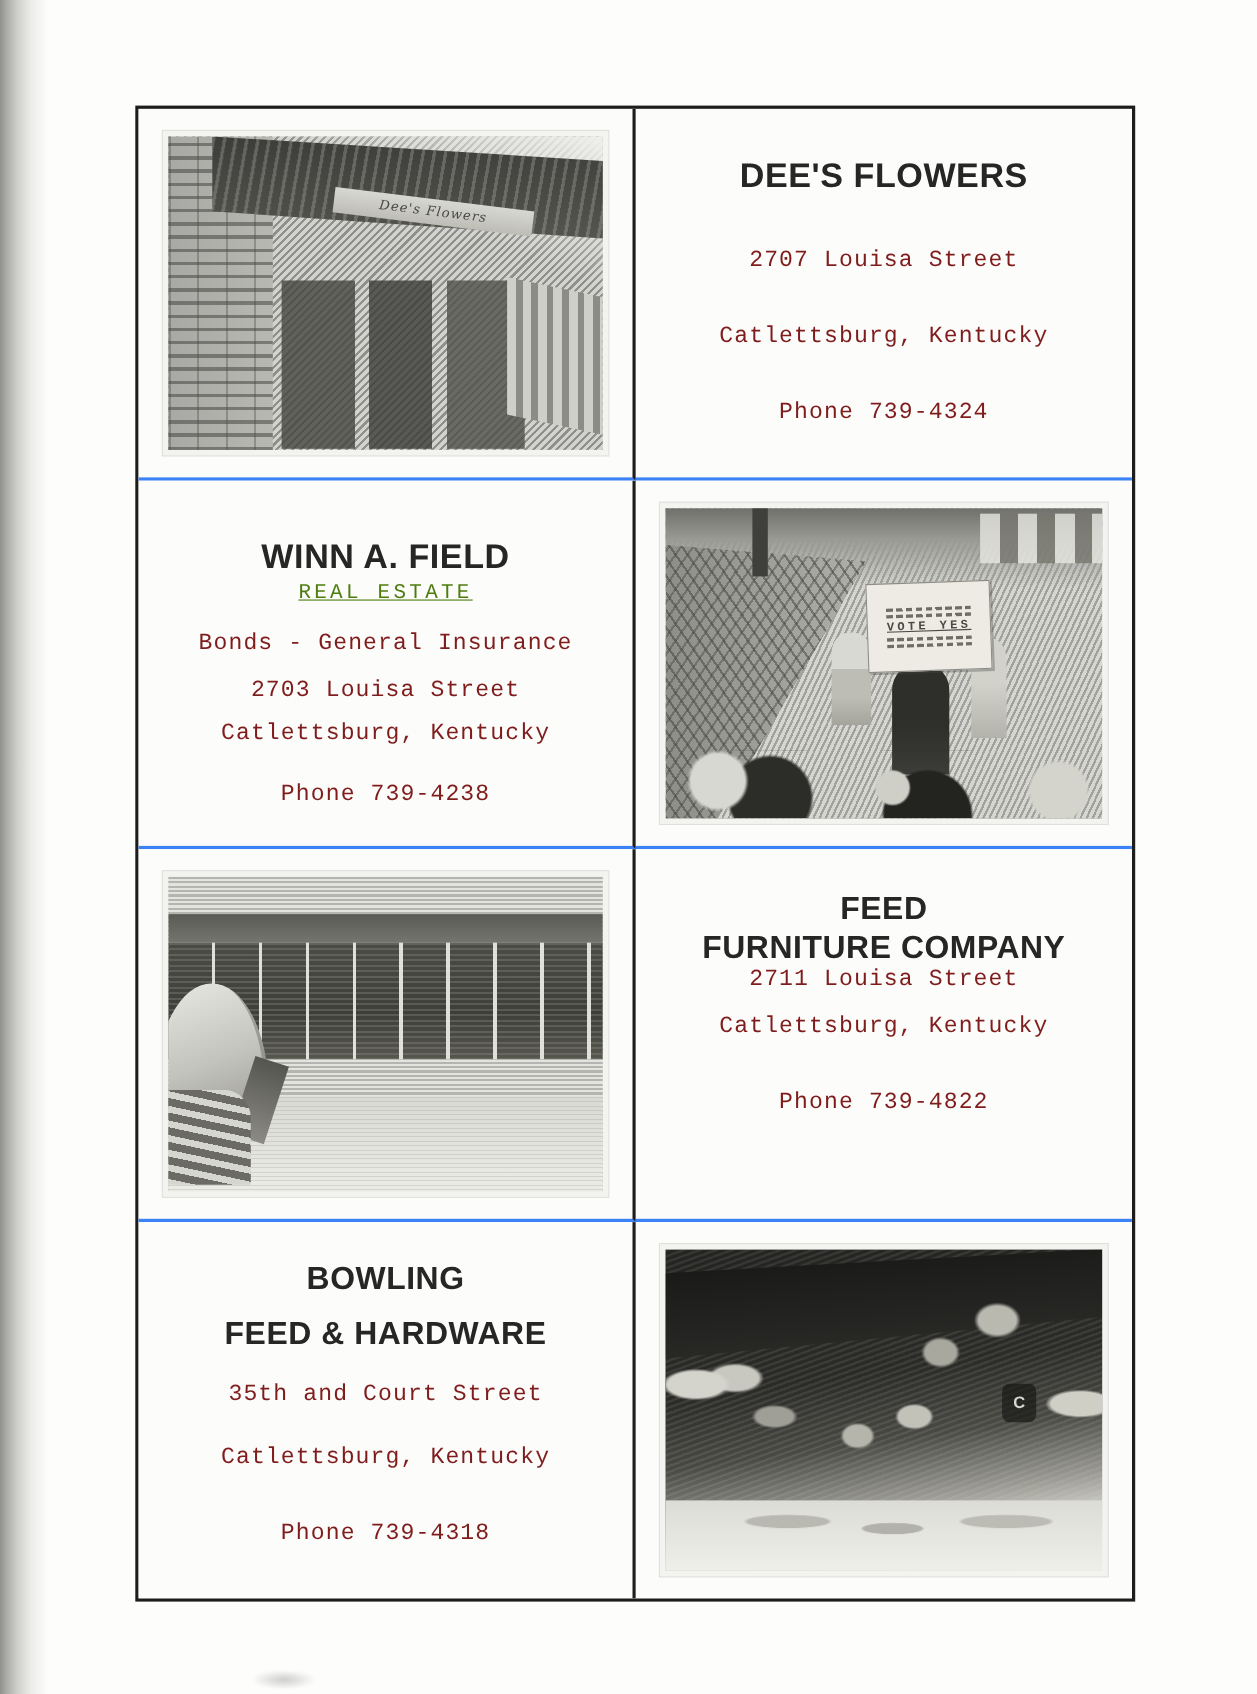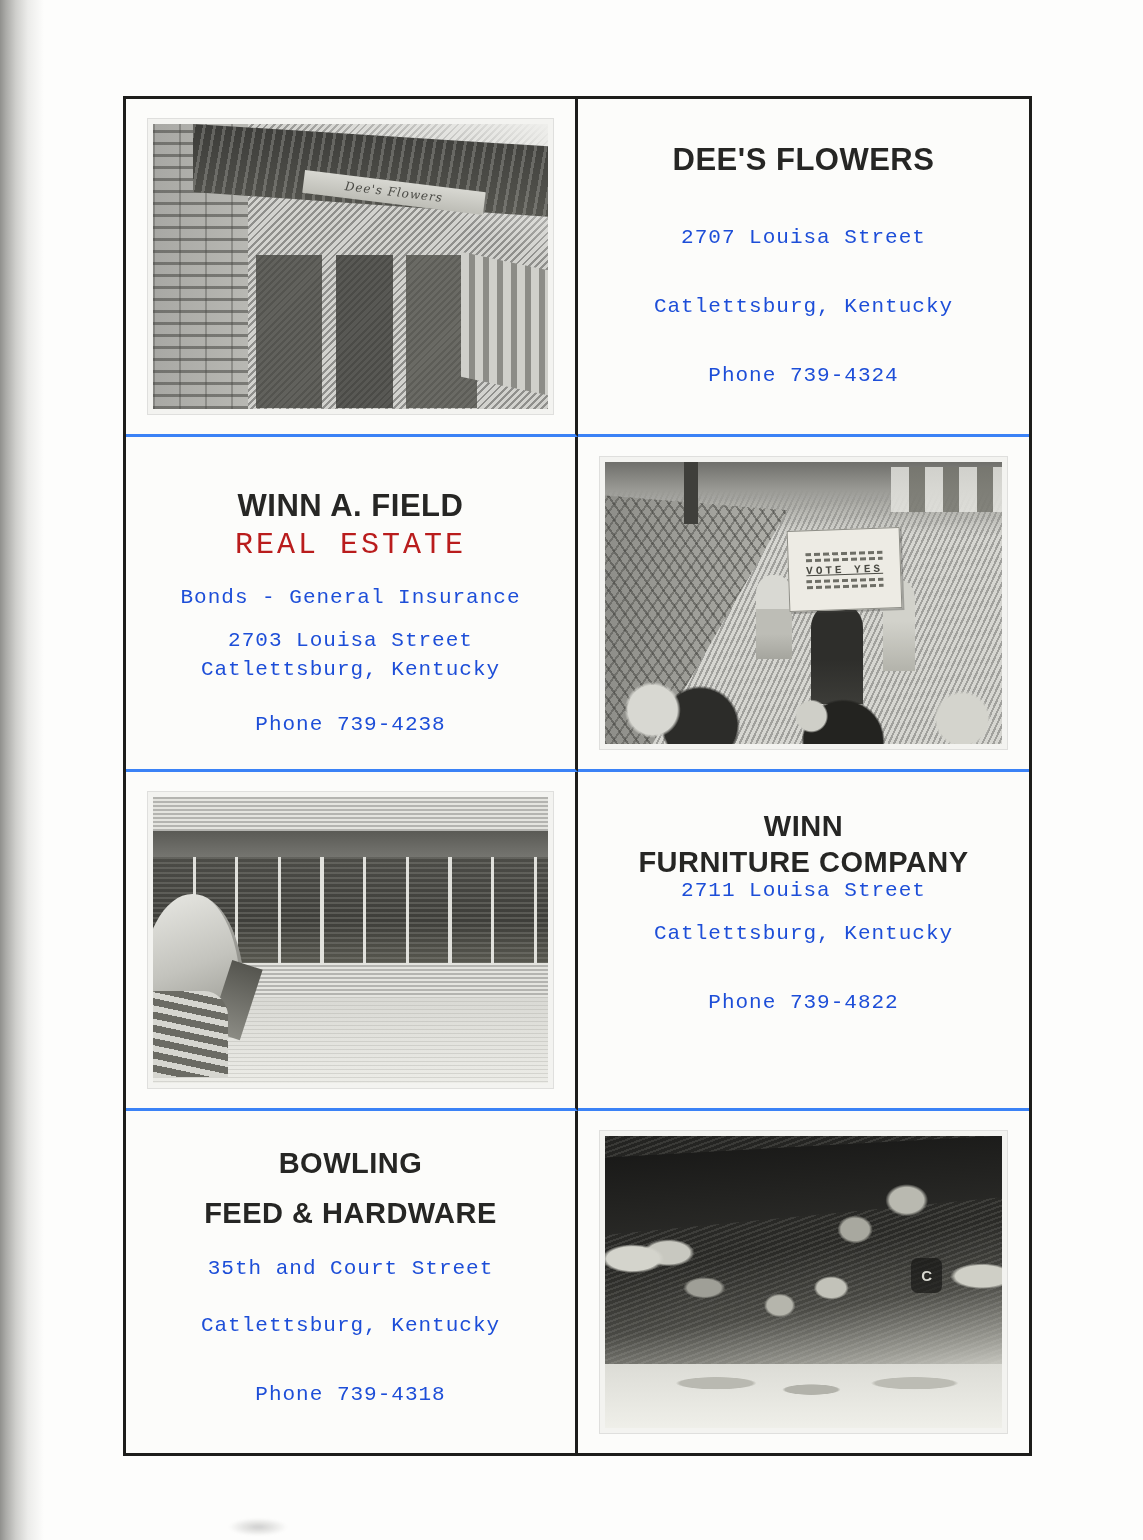--- a/index.html
+++ b/index.html
@@ -30,34 +30,34 @@
   .ad{
     width:100%;height:100%;box-sizing:border-box;display:flex;flex-direction:column;
     align-items:center;text-align:center;color:#2a2a28;
   }
   .ad-title{
     font-family:"Liberation Sans",sans-serif;font-weight:700;color:#262624;
     font-size:31px;line-height:1.12;letter-spacing:.5px;
   }
   .ad-title.two-line{font-size:29px;}
   .tw{
-    font-family:"Liberation Mono",monospace;color:#1d4ed8;
+    font-family:"Liberation Mono",monospace;color:#7f1d1d;
     font-size:21px;letter-spacing:1px;white-space:nowrap;
   }
-  .tw-sub{font-size:30px;letter-spacing:3px;color:#b91c1c;}
+  .tw-sub{font-size:19px;letter-spacing:3px;color:#4d7c0f;text-decoration:underline;}
   
   .ad-dees{padding-top:44px;}
   .ad-dees .ad-title{margin-bottom:48px;}
   .ad-dees .l1{margin-bottom:46px;}
   .ad-dees .l2{margin-bottom:46px;}
   .ad-winn{padding-top:52px;}
   .ad-winn .ad-title{margin-bottom:5px;}
   .ad-winn .sub{margin-bottom:24px;}
   .ad-winn .l1{margin-bottom:20px;}
-  .ad-winn .l2{margin-bottom:6px;}
+  .ad-winn .l2{margin-bottom:16px;}
   .ad-winn .l3{margin-bottom:32px;}
   .ad-ross{padding-top:38px;}
   .ad-ross .t1{margin-bottom:4px;}
   .ad-ross .t2{}
   .ad-ross .l1{margin-bottom:20px;}
   .ad-ross .l2{margin-bottom:46px;}
   .ad-bowling{padding-top:36px;}
   .ad-bowling .t1{margin-bottom:18px;}
   .ad-bowling .t2{margin-bottom:28px;}
   .ad-bowling .l1{margin-bottom:34px;}
@@ -313,21 +313,21 @@
           <div class="sidewalk"></div>
           <div class="hood"></div>
           <div class="bumper-arm"></div>
           <div class="grille"></div>
         </div>
       </figure>
     </div>
 
     <div class="cell last-col">
       <div class="ad ad-ross">
-        <div class="ad-title two-line t1">WINN</div>
+        <div class="ad-title two-line t1">FEED</div>
         <div class="ad-title two-line t2">FURNITURE COMPANY</div>
         <div class="tw l1">2711 Louisa Street</div>
         <div class="tw l2">Catlettsburg, Kentucky</div>
         <div class="tw l3">Phone 739-4822</div>
       </div>
     </div>
 
     <div class="cell last-row">
       <div class="ad ad-bowling">
         <div class="ad-title two-line t1">BOWLING</div>

